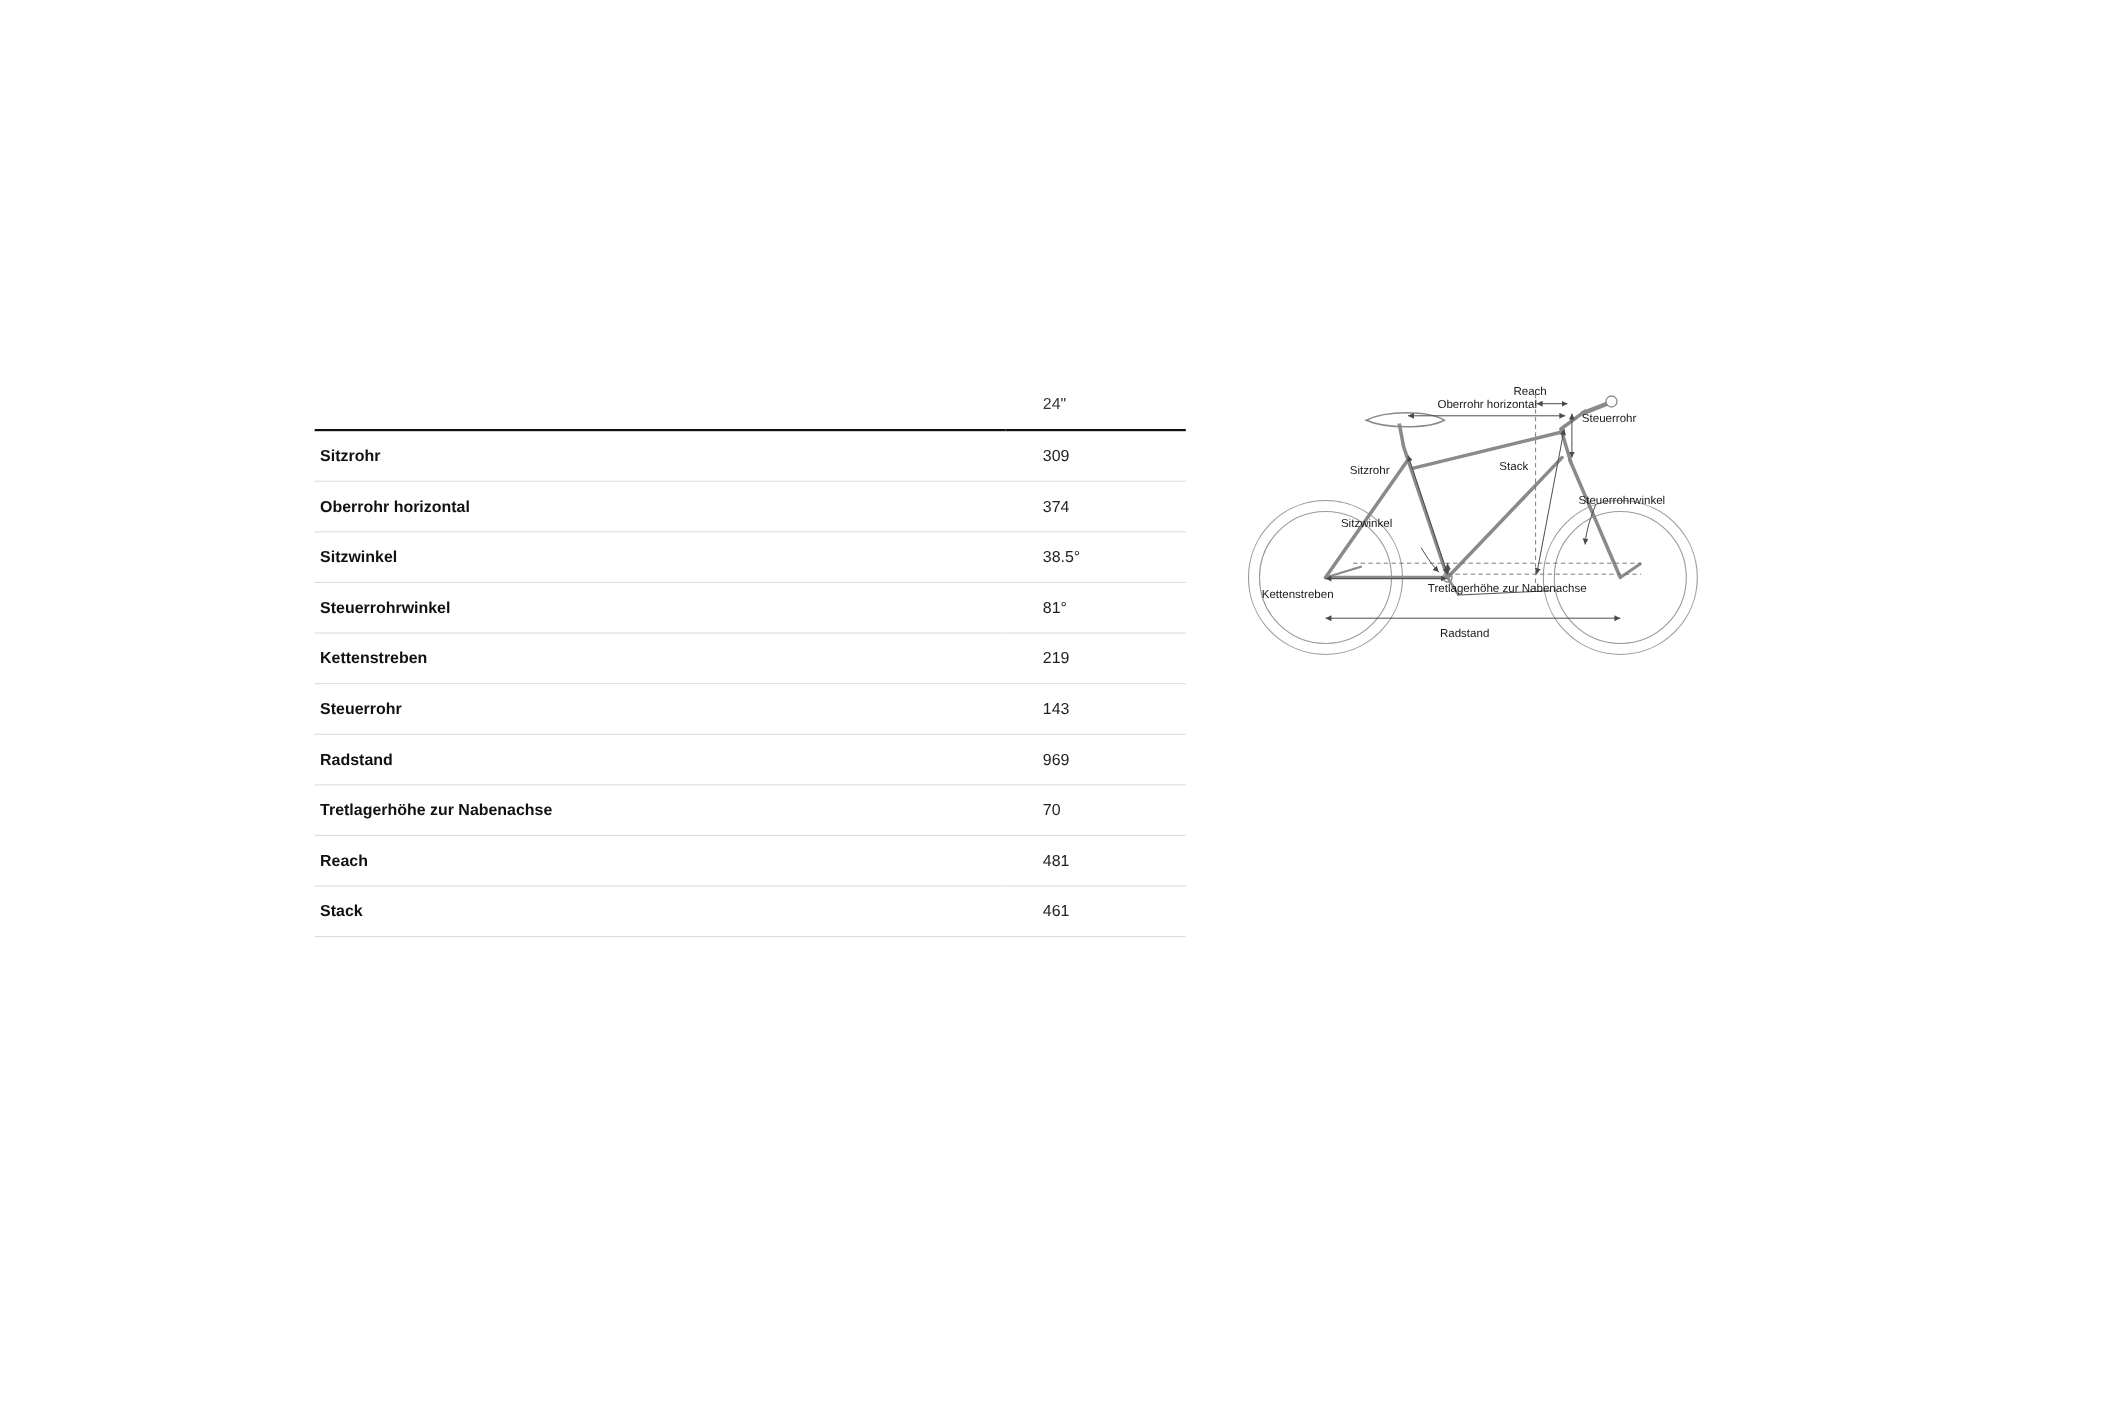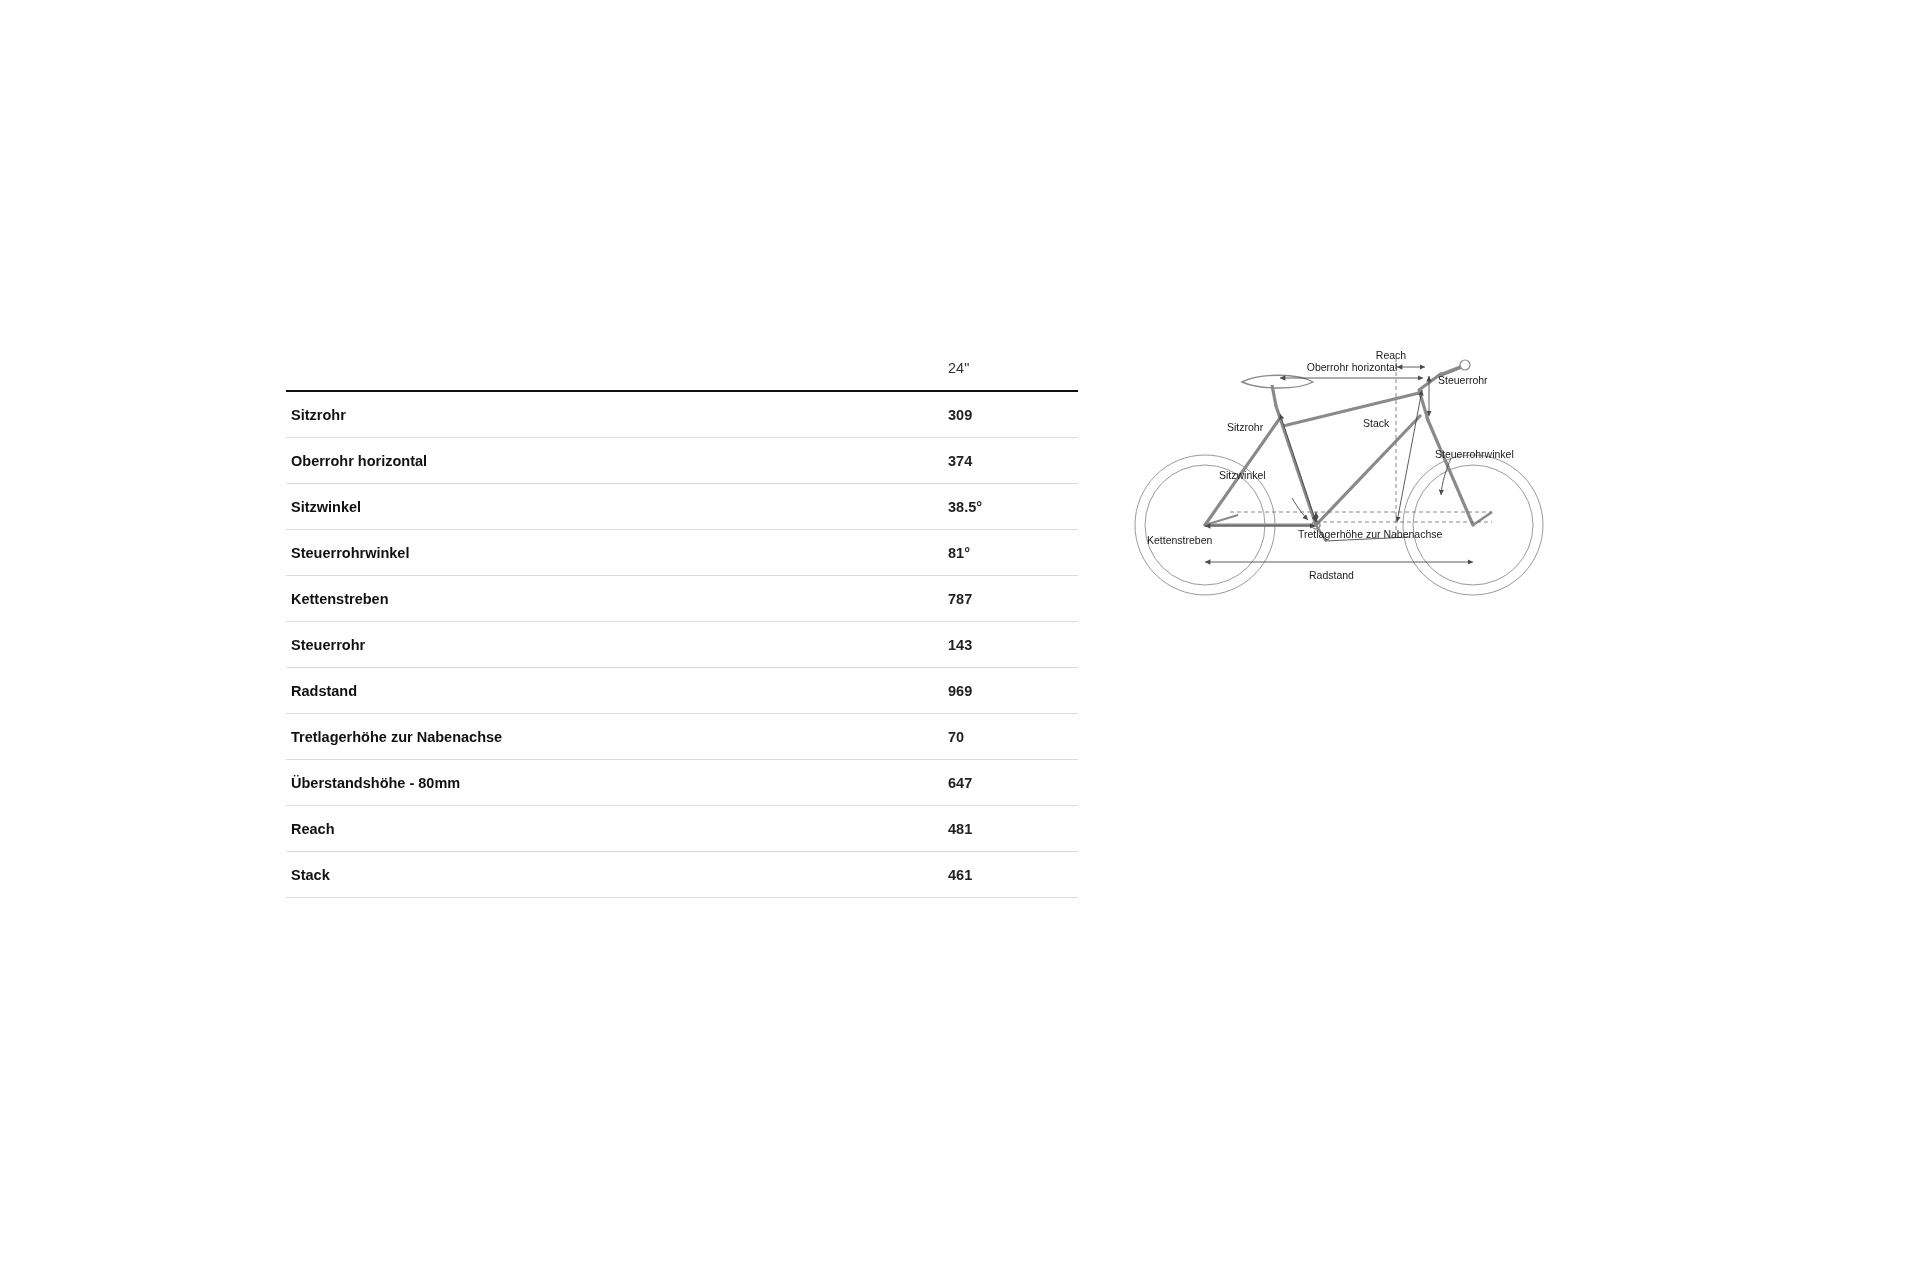--- a/index.html
+++ b/index.html
@@ -48,21 +48,21 @@
     border-bottom: 1px solid #dcdcdc;
     vertical-align: middle;
     white-space: nowrap;
   }
   table.geo tbody td.label {
     font-weight: bold;
     color: #111;
     padding-left: 5px;
   }
   table.geo tbody td.value {
-    font-weight: bold;
+    font-weight: normal;
     color: #222;
     padding-left: 34px;
   }
   table.geo tbody tr:last-child td {
     border-bottom: 1px solid #dcdcdc;
   }
 
   
   #geometry-diagram {
     position: absolute;
@@ -109,37 +109,33 @@
       <tr>
         <td class="label">Sitzwinkel</td>
         <td class="value">38.5°</td>
       </tr>
       <tr>
         <td class="label">Steuerrohrwinkel</td>
         <td class="value">81°</td>
       </tr>
       <tr>
         <td class="label">Kettenstreben</td>
-        <td class="value">787</td>
+        <td class="value">219</td>
       </tr>
       <tr>
         <td class="label">Steuerrohr</td>
         <td class="value">143</td>
       </tr>
       <tr>
         <td class="label">Radstand</td>
         <td class="value">969</td>
       </tr>
       <tr>
         <td class="label">Tretlagerhöhe zur Nabenachse</td>
         <td class="value">70</td>
-      </tr>
-      <tr>
-        <td class="label">Überstandshöhe - 80mm</td>
-        <td class="value">647</td>
       </tr>
       <tr>
         <td class="label">Reach</td>
         <td class="value">481</td>
       </tr>
       <tr>
         <td class="label">Stack</td>
         <td class="value">461</td>
       </tr>
     </tbody>

